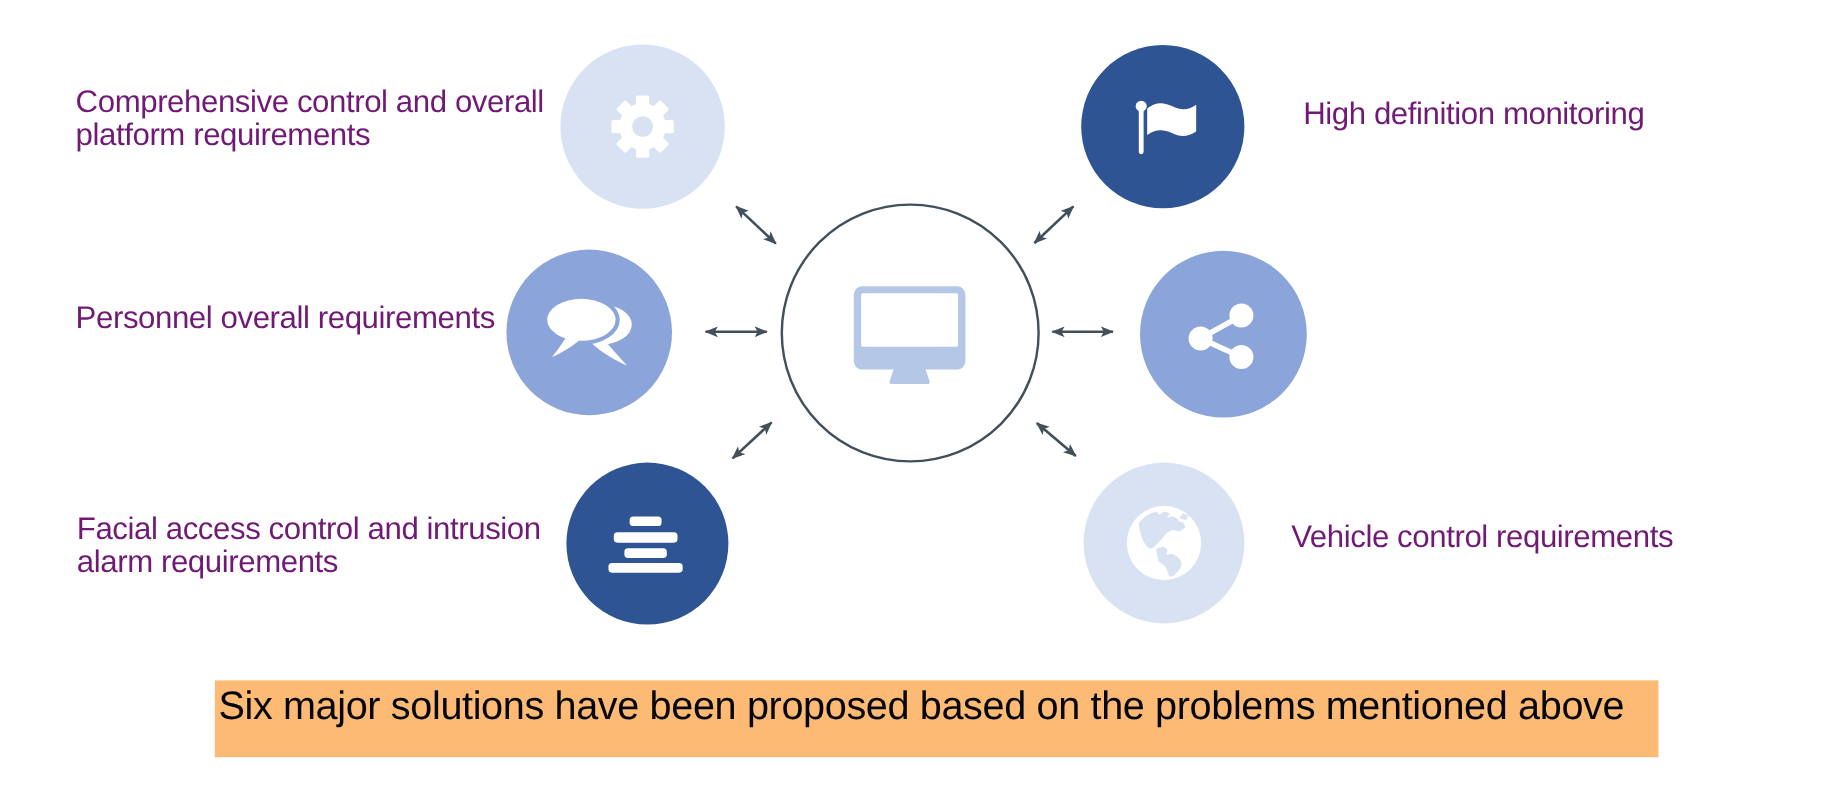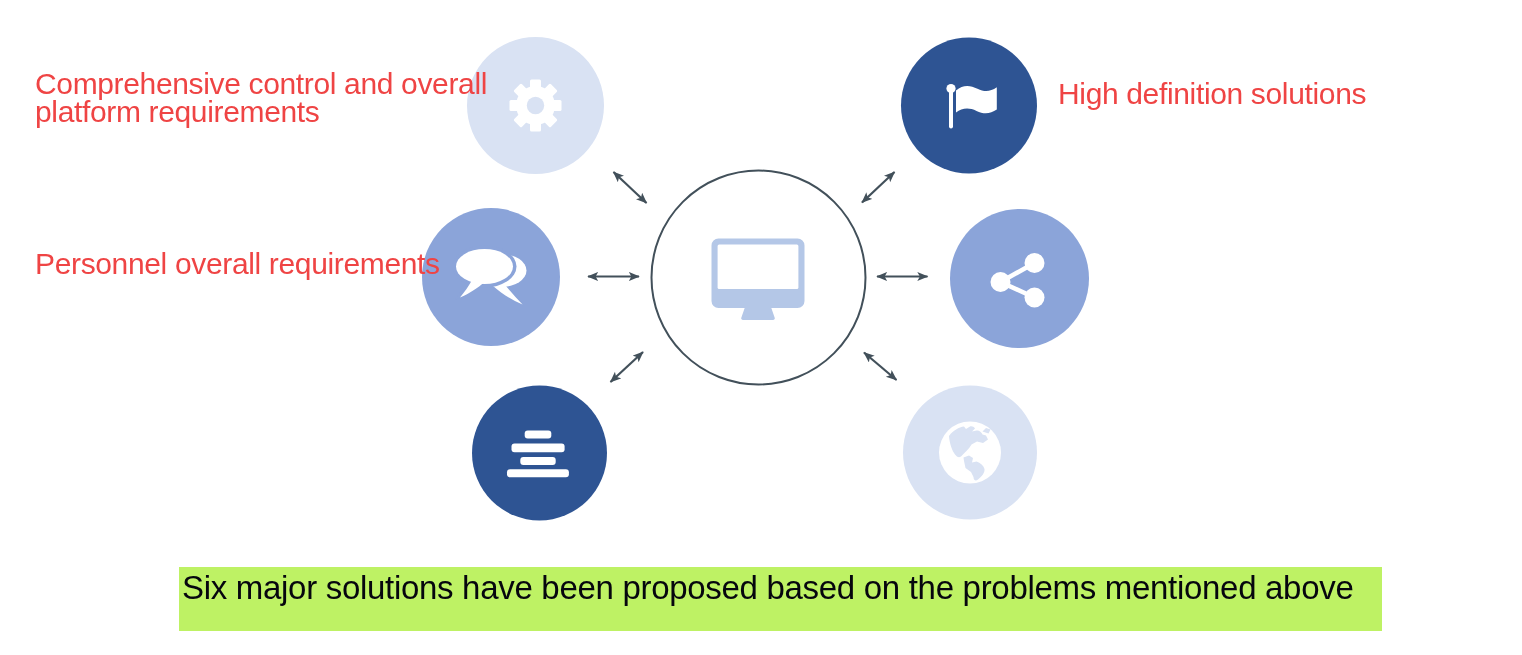--- a/index.html
+++ b/index.html
@@ -1,19 +1,19 @@
 <!DOCTYPE html>
 <html><head>
 <meta charset="utf-8">
 <style>
   html,body{margin:0;padding:0;background:#ffffff;}
   .canvas{position:relative;width:1522px;height:655px;background:#ffffff;overflow:hidden;
           font-family:"Liberation Sans",sans-serif;}
   svg.diagram{position:absolute;left:0;top:0;}
-  .label{position:absolute;font-size:30px;line-height:28px;color:#ef4444;letter-spacing:-0.35px;}
+  .label{position:absolute;font-size:26px;line-height:28px;color:#701a75;letter-spacing:-0.35px;margin-left:28px;}
   .label .ln{display:block;white-space:nowrap;}
   .banner{position:absolute;left:179px;top:567px;width:1203px;height:64px;}
   .banner-text{position:absolute;left:3px;top:1px;font-size:33px;line-height:40px;letter-spacing:-0.3px;color:#06060e;white-space:nowrap;}
 </style>
 </head>
 <body>
 
 <div class="canvas">
 
   <svg class="diagram" width="1522" height="655" viewBox="0 0 1522 655">
@@ -136,21 +136,28 @@
     </g>
   </svg>
 
   <div class="label" style="left:35px;top:70px;">
     <span class="ln">Comprehensive control and overall</span>
     <span class="ln">platform requirements</span>
   </div>
   <div class="label" style="left:35px;top:250px;">
     <span class="ln">Personnel overall requirements</span>
   </div>
+  <div class="label" style="left:36px;top:426px;">
+    <span class="ln">Facial access control and intrusion</span>
+    <span class="ln">alarm requirements</span>
+  </div>
   <div class="label" style="left:1058px;top:80px;">
-    <span class="ln">High definition solutions</span>
+    <span class="ln">High definition monitoring</span>
+  </div>
+  <div class="label" style="left:1048px;top:433px;">
+    <span class="ln">Vehicle control requirements</span>
   </div>
 
-  <div class="banner" style="background-color: #bef264;">
+  <div class="banner" style="background-color: #fdba74;">
     <div class="banner-text">Six major solutions have been proposed based on the problems mentioned above</div>
   </div>
 
 </div>
 
 </body></html>

